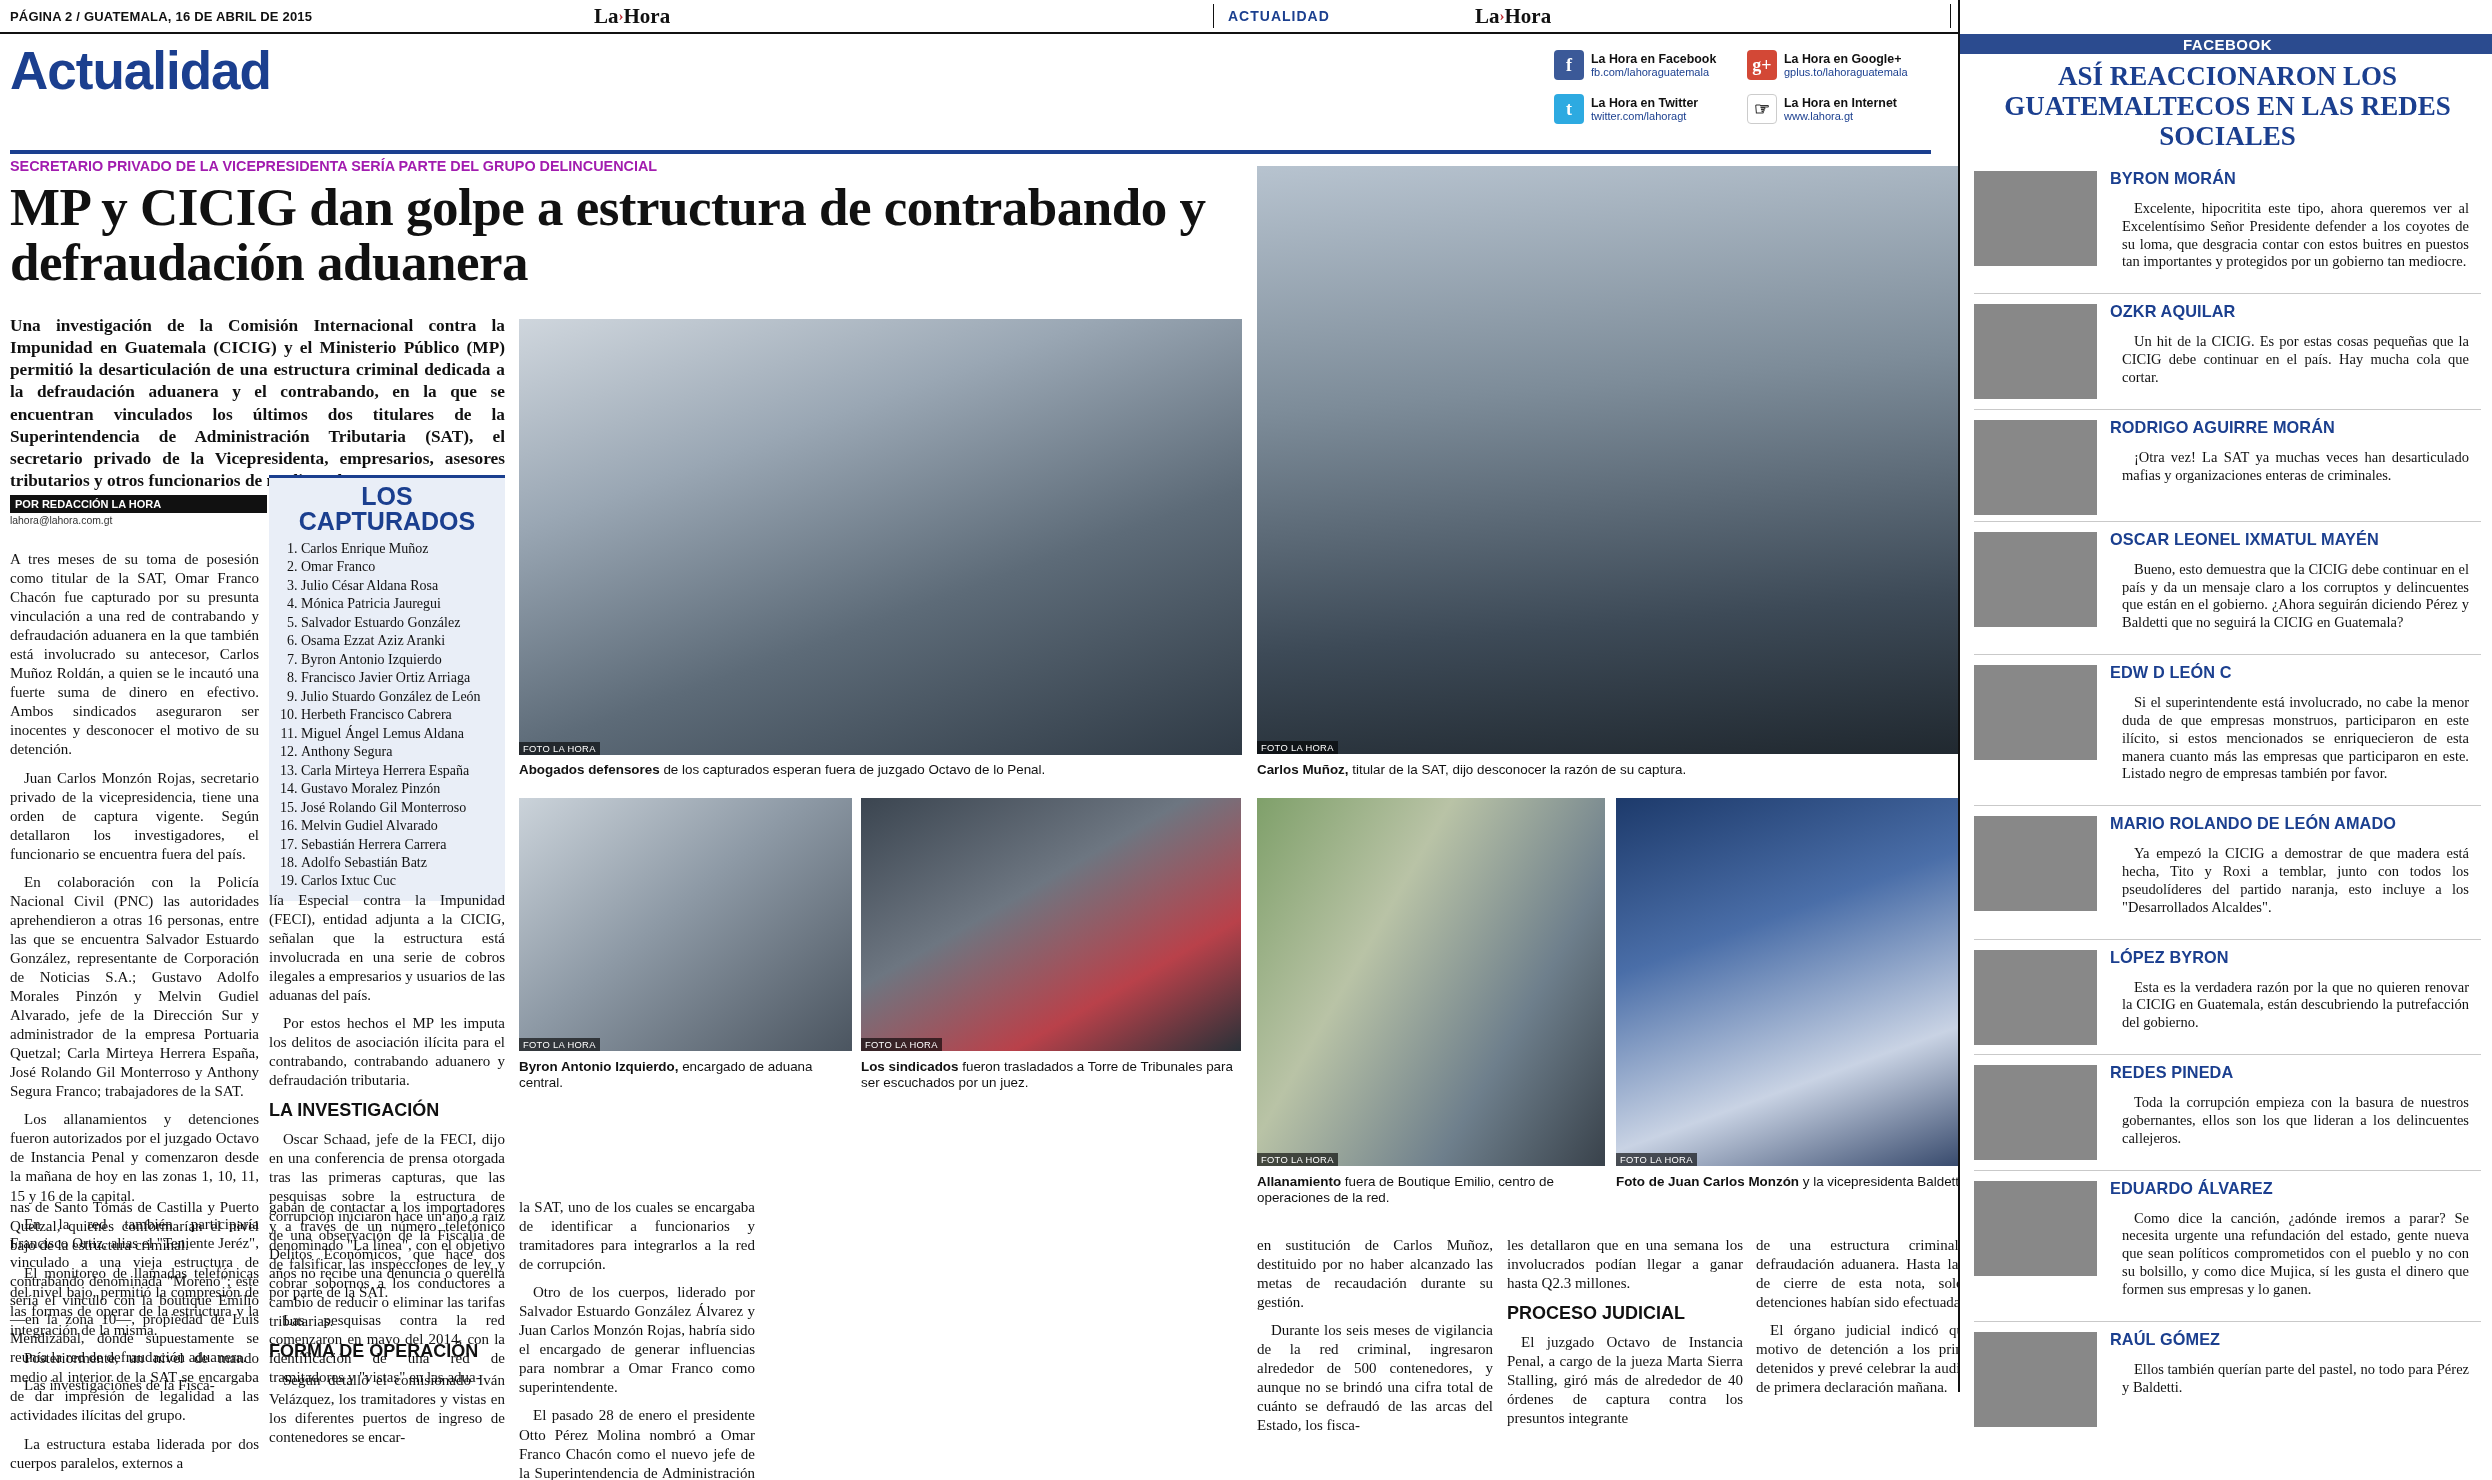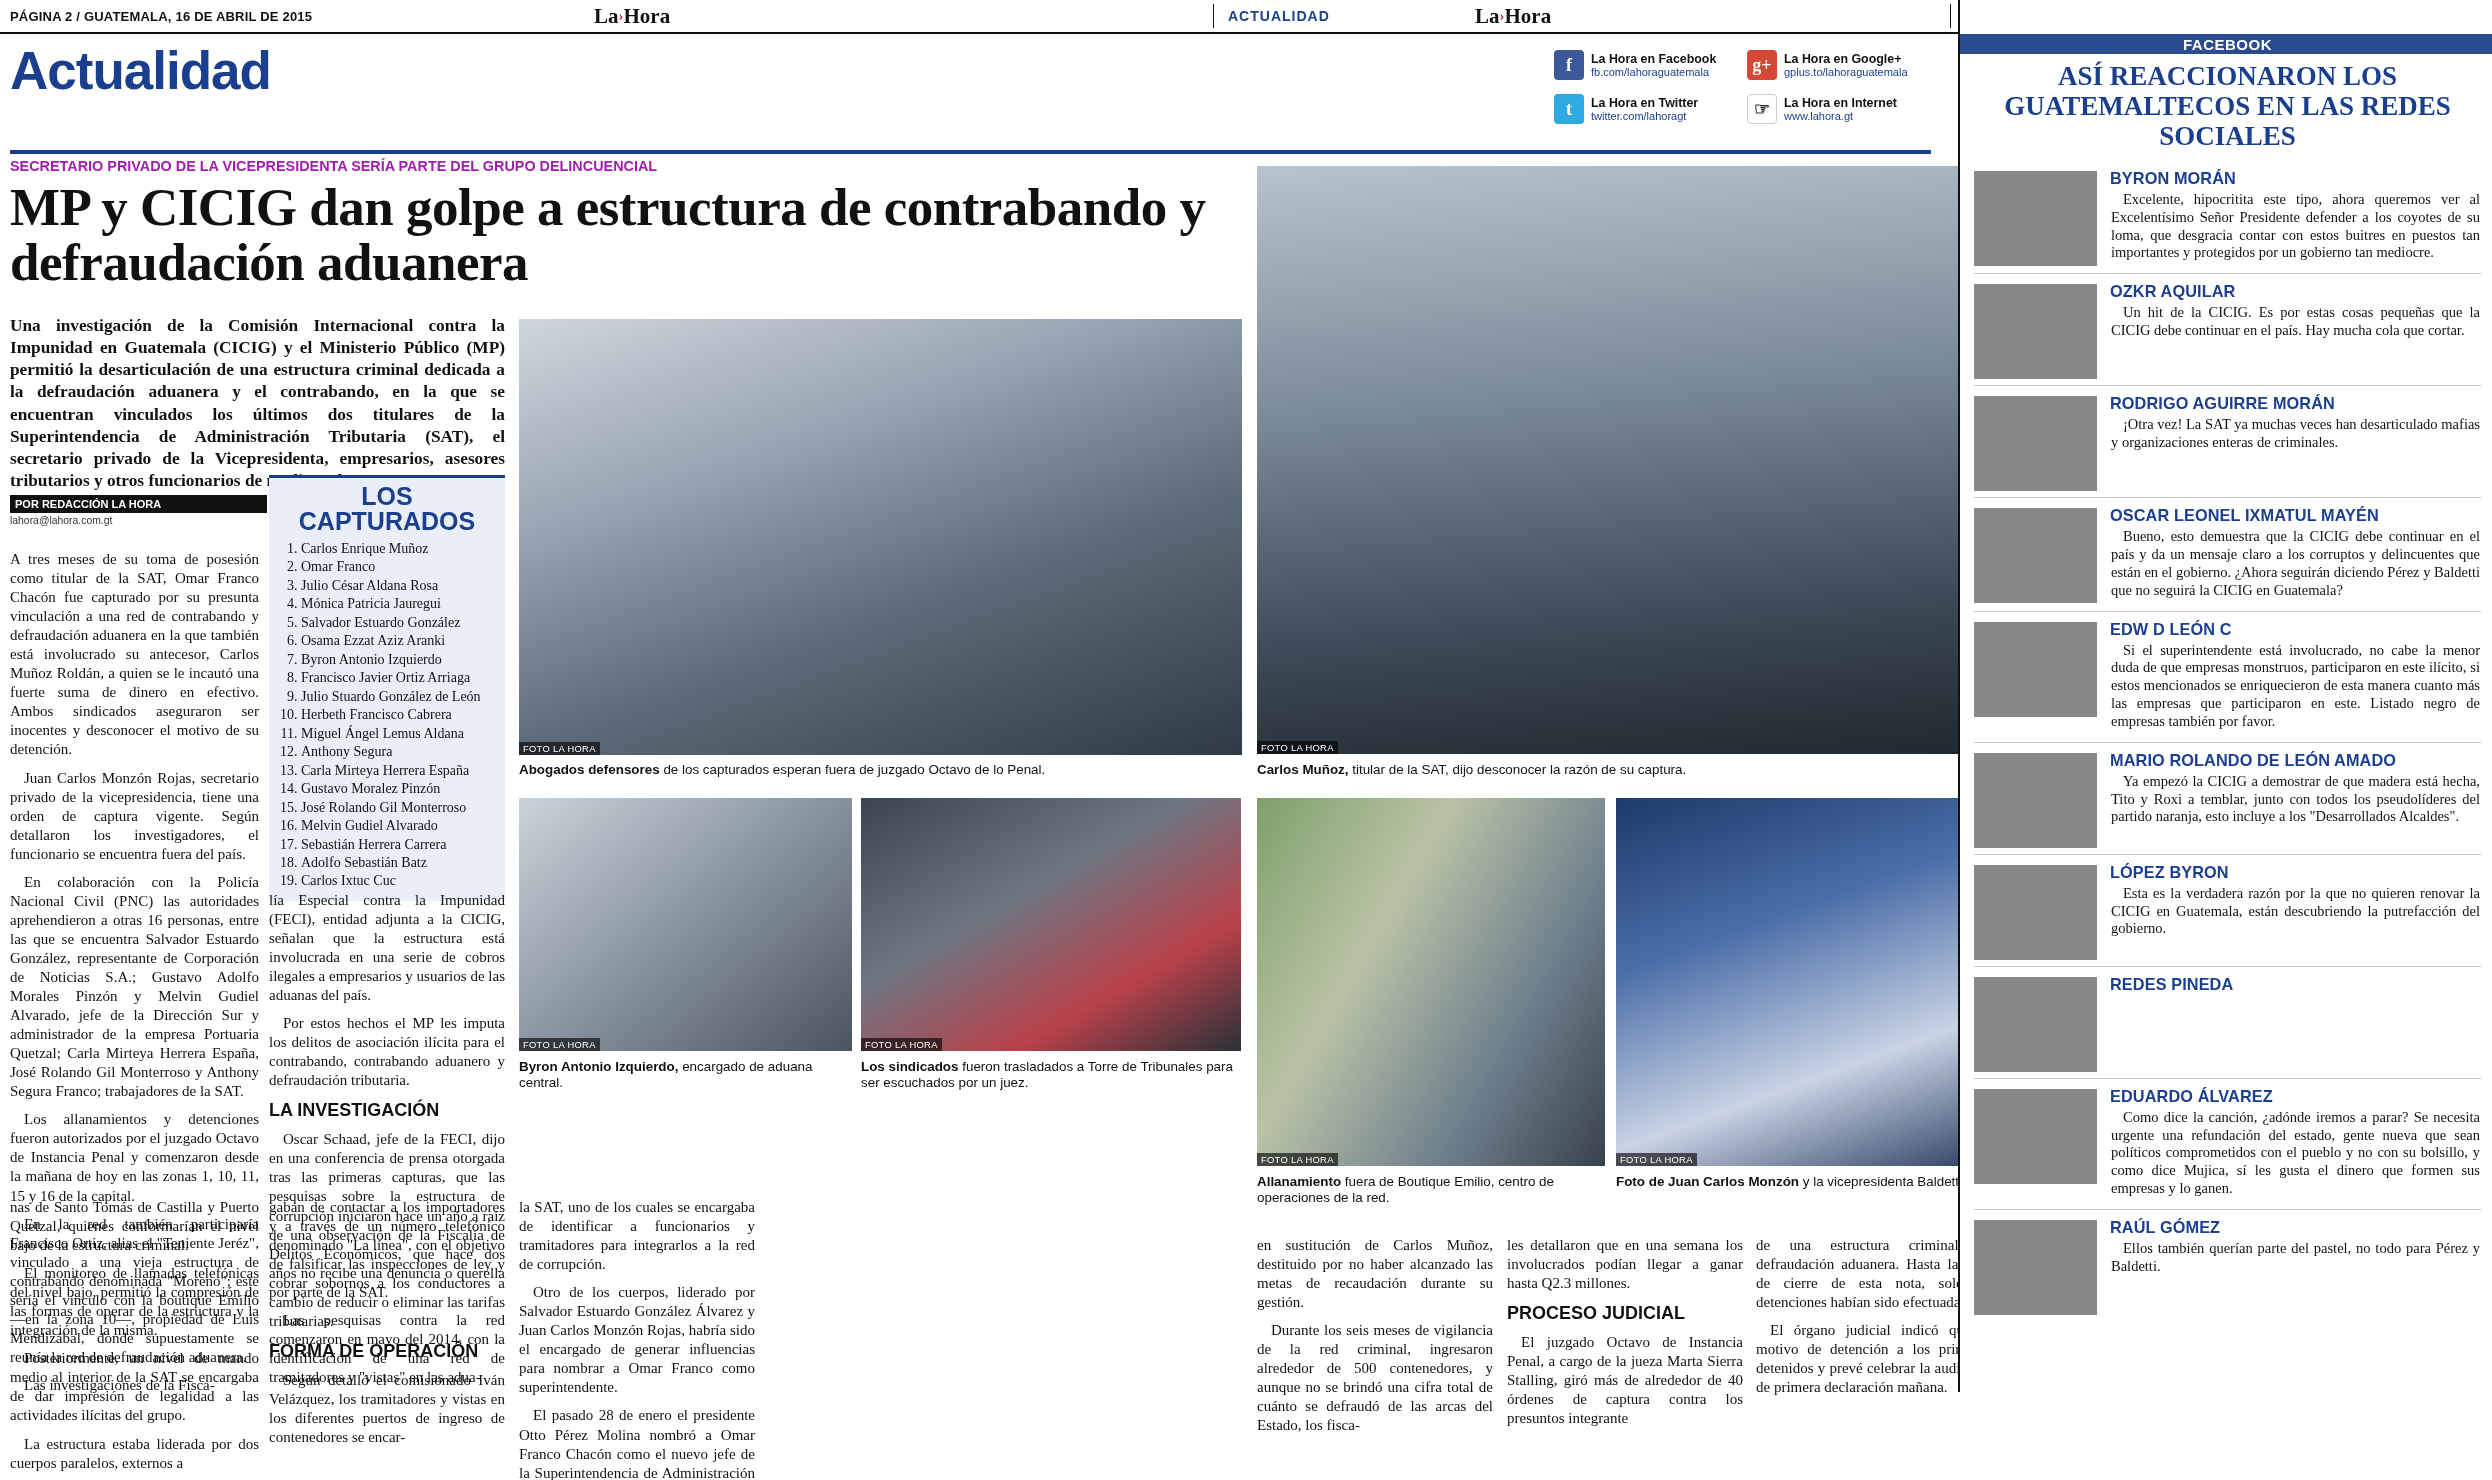--- a/index.html
+++ b/index.html
@@ -70,21 +70,21 @@
   .cap b { font-weight:bold; }
 
   
   .fbcol { position:absolute; top:0px; right:0px; width:535px; height:1392px; border-left:2px solid #111; background:#fff; }
   .fb-head { position:absolute; top:34px; left:0; width:535px; height:20px; background:#2b4b8f; color:#fff; font-family:"Liberation Sans",sans-serif; font-weight:bold; font-size:15px; display:flex; align-items:center; justify-content:center; letter-spacing:0.5px; }
   .fb-title { position:absolute; top:61px; left:0; width:535px; text-align:center; font-family:"Liberation Serif",serif; font-weight:bold; color:#1b3f8f; font-size:27px; line-height:1.12; }
   .fb-list { position:absolute; top:163px; left:0; width:535px; }
   .fb-item { position:relative; padding:6px 14px 8px 150px; min-height:107px; }
   .fb-item .thumb { position:absolute; left:14px; top:8px; width:123px; height:95px; background:#888; overflow:hidden; }
   .fb-item h4 { margin:0 0 3px 0; font-family:"Liberation Sans",sans-serif; font-weight:bold; color:#1b3f8f; font-size:16.3px; letter-spacing:0.1px; }
-  .fb-item p { margin:1px; font-size:14.5px; line-height:1.23; text-align:justify; text-indent:12px; }
+  .fb-item p { margin:12px; font-size:14.5px; line-height:1.23; text-align:justify; text-indent:12px; }
   .fb-sep { height:1px; background:#c9c9c9; margin:2px 14px 2px 14px; }
 
   
   .ph1 { background:linear-gradient(160deg,#cfd6dd 0%,#9aa7b4 30%,#5d6b78 62%,#2f3a45 100%); }
   .ph2 { background:linear-gradient(175deg,#b7c3cf 0%,#7d8c99 38%,#3d4a57 75%,#20282f 100%); }
   .ph3 { background:linear-gradient(140deg,#cbd3da 0%,#8e9aa6 45%,#4b5560 100%); }
   .ph4 { background:linear-gradient(150deg,#3b4550 0%,#6d7681 40%,#b9414a 72%,#2a3138 100%); }
   .ph5 { background:linear-gradient(120deg,#7fa06a 0%,#b9c3a6 35%,#6e7f8c 70%,#39424b 100%); }
   .ph6 { background:linear-gradient(160deg,#1d3a6b 0%,#4a6ea8 35%,#c9d3e4 70%,#2c3f63 100%); }
   .th-a { background:linear-gradient(150deg,#6f5b4a,#b9a796,#3a2f26); }
@@ -328,20 +328,21 @@
         <div class="fb-sep"></div>
         <div class="fb-item">
           <div class="thumb th-g"></div>
           <h4>LÓPEZ BYRON</h4>
           <p>Esta es la verdadera razón por la que no quieren renovar la CICIG en Guatemala, están descubriendo la putrefacción del gobierno.</p>
         </div>
         <div class="fb-sep"></div>
         <div class="fb-item">
           <div class="thumb th-h"></div>
           <h4>REDES PINEDA</h4>
+          <p>Toda la corrupción empieza con la basura de nuestros gobernantes, ellos son los que lideran a los delincuentes callejeros.</p>
         </div>
         <div class="fb-sep"></div>
         <div class="fb-item">
           <div class="thumb th-i"></div>
           <h4>EDUARDO ÁLVAREZ</h4>
           <p>Como dice la canción, ¿adónde iremos a parar? Se necesita urgente una refundación del estado, gente nueva que sean políticos comprometidos con el pueblo y no con su bolsillo, y como dice Mujica, sí les gusta el dinero que formen sus empresas y lo ganen.</p>
         </div>
         <div class="fb-sep"></div>
         <div class="fb-item">
           <div class="thumb th-j"></div>

